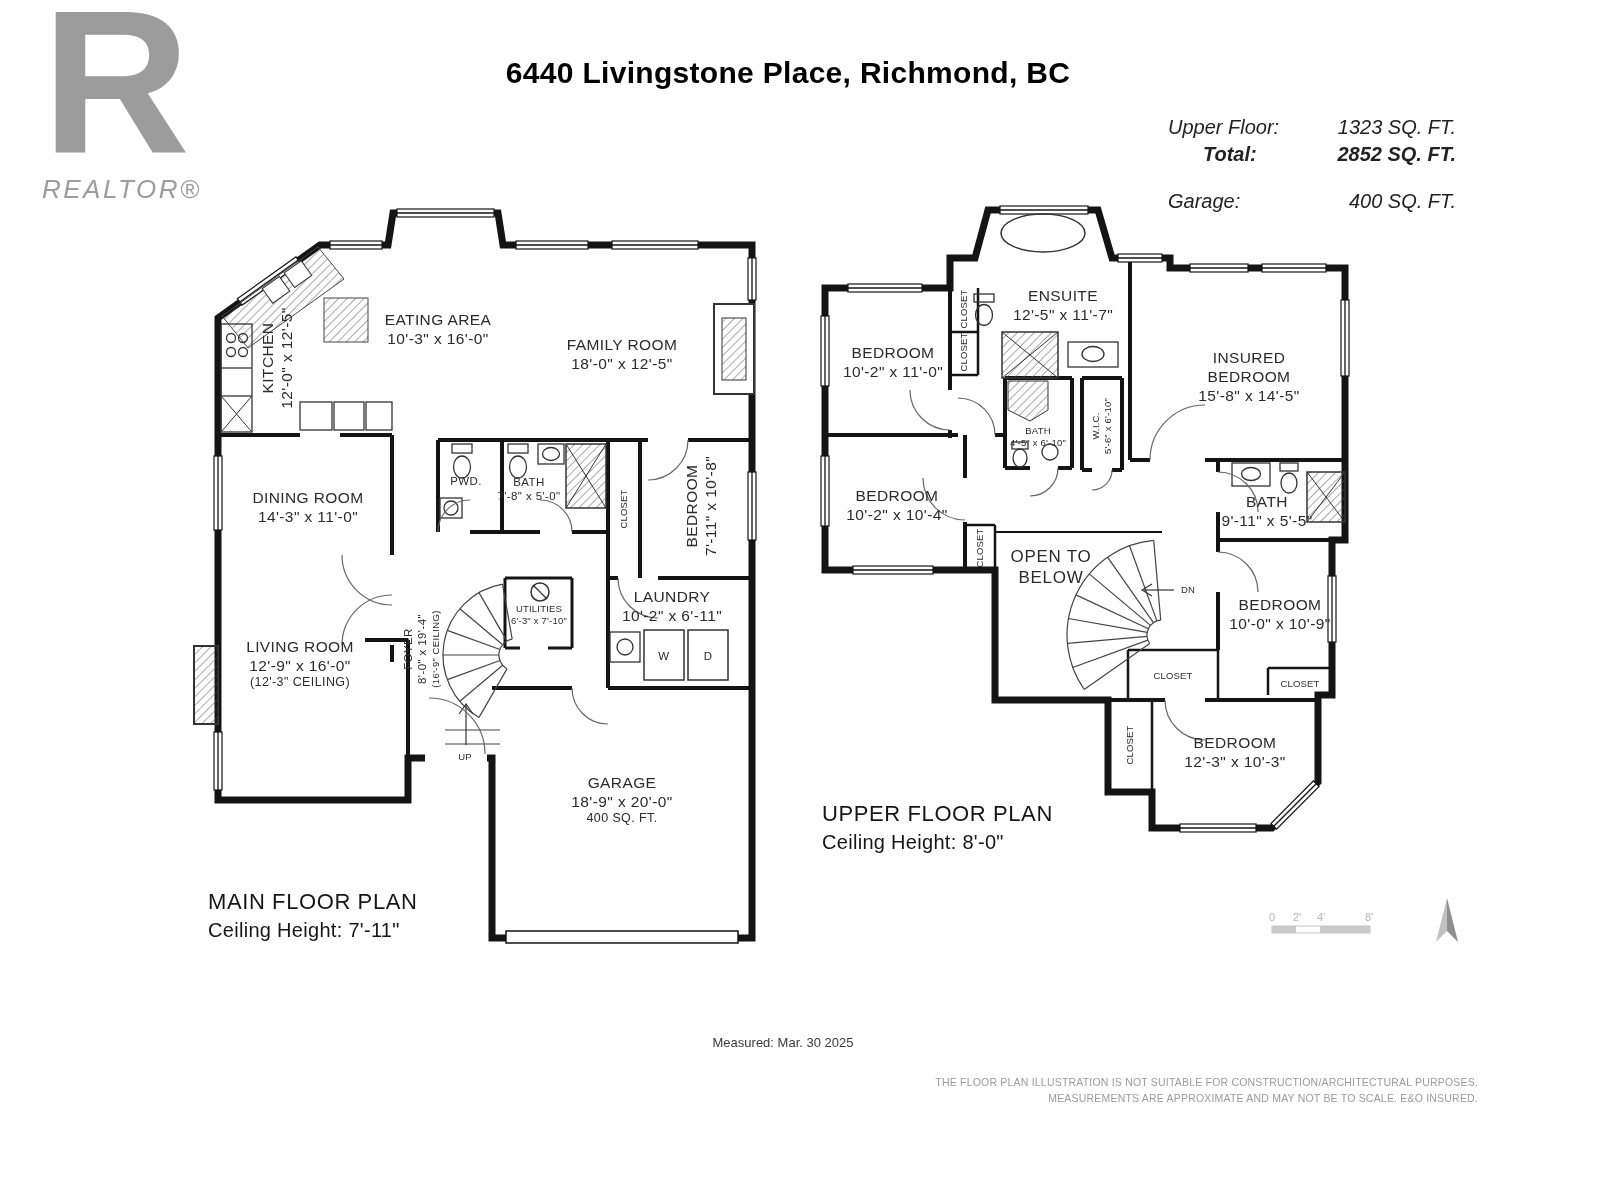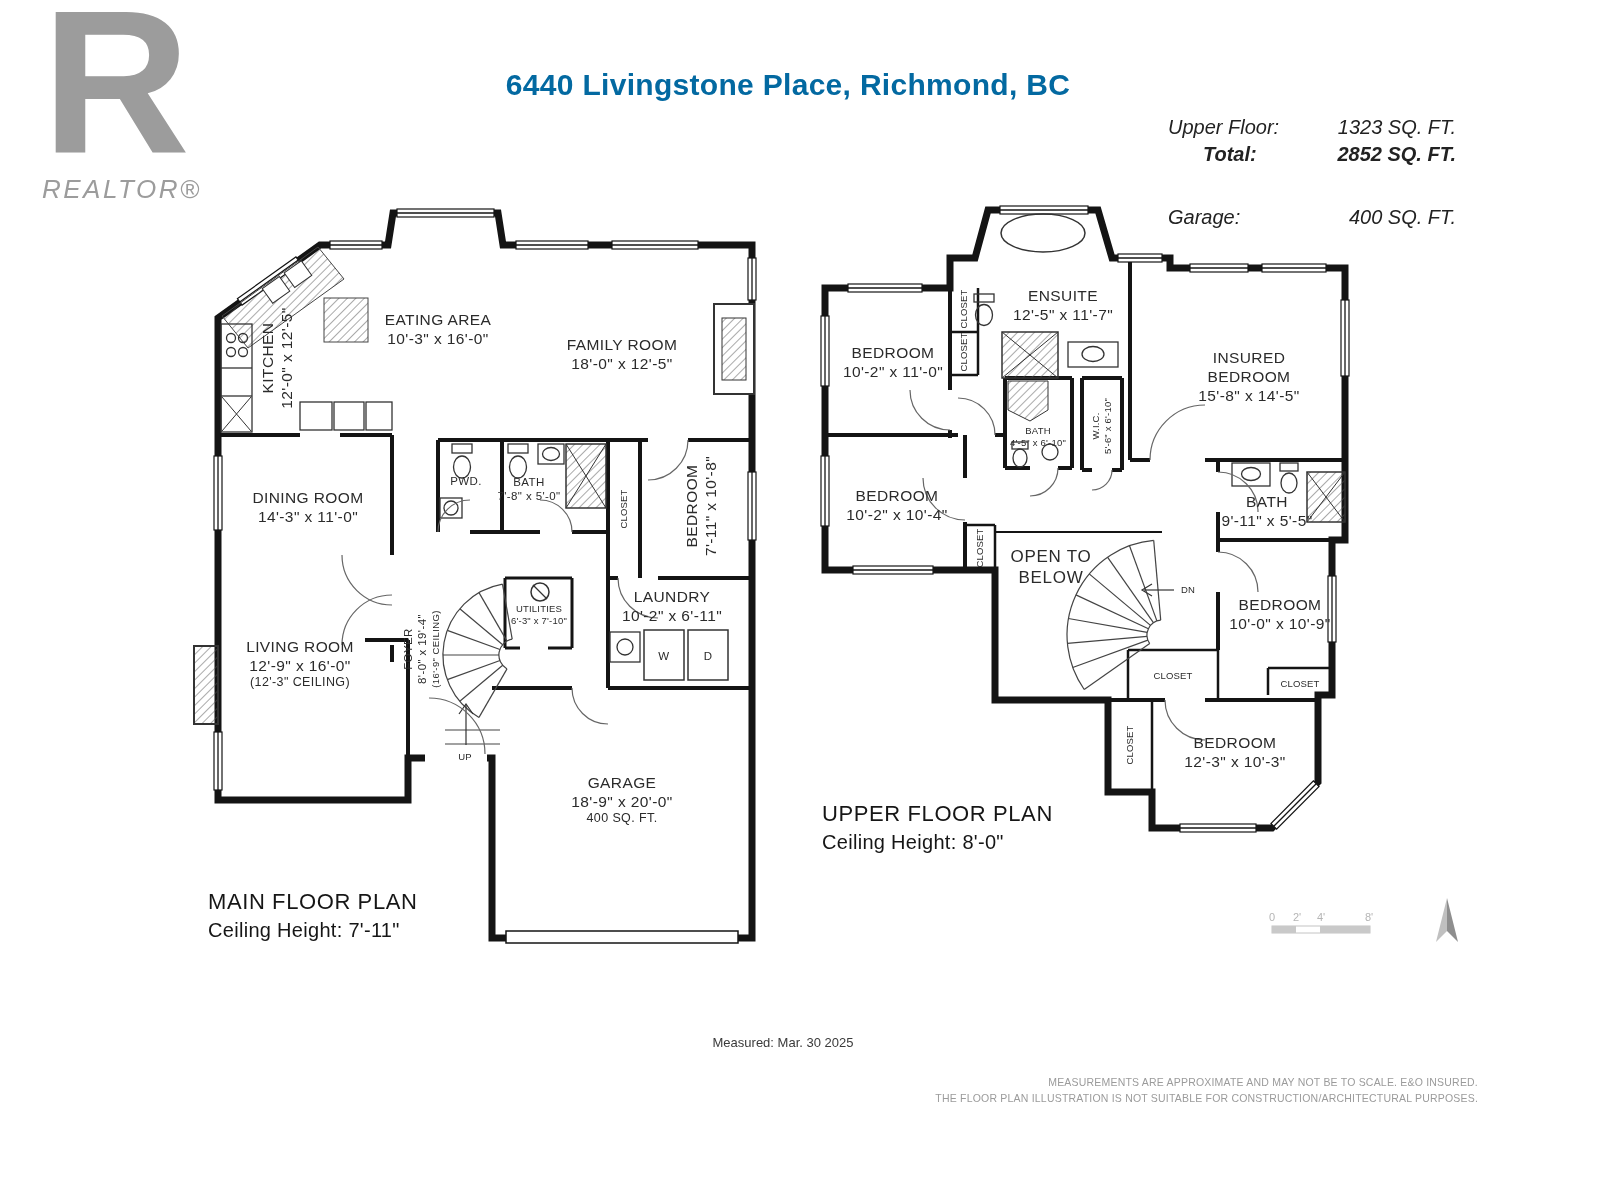--- a/index.html
+++ b/index.html
@@ -3,26 +3,26 @@
 <meta charset="utf-8">
 <style>
   html,body{margin:0;padding:0;background:#fff;}
   .page{position:relative;width:1600px;height:1200px;background:#fff;overflow:hidden;
         font-family:"Liberation Sans",sans-serif;color:#222;}
   svg{position:absolute;left:0;top:0;}
   
   .logo{position:absolute;left:42px;top:2px;color:#9c9c9c;}
   .logo-r{font-size:205px;line-height:158px;font-weight:700;font-family:"Liberation Sans",sans-serif;}
   .logo-word{font-size:26px;letter-spacing:2.5px;margin-top:14px;color:#9c9c9c;font-style:italic;}
-  .title{position:absolute;left:788px;top:68px;transform:translateX(-50%);font-size:30px;
-         font-weight:700;color:#0369a1;letter-spacing:.3px;white-space:nowrap;}
+  .title{position:absolute;left:788px;top:56px;transform:translateX(-50%);font-size:30px;
+         font-weight:700;color:#000000;letter-spacing:.3px;white-space:nowrap;}
   .areas{position:absolute;left:1168px;top:114px;width:288px;font-size:20px;color:#222;font-style:italic;}
   .area-row{display:flex;justify-content:space-between;line-height:27px;}
   .area-row.bold{font-weight:700;margin-left:35px;}
-  .area-row.garage-row{margin-top:36px;}
+  .area-row.garage-row{margin-top:20px;}
   
   .lbl{position:absolute;transform:translate(-50%,-50%);text-align:center;color:#2b2b2b;
        font-size:15.5px;line-height:1.24;letter-spacing:.4px;white-space:nowrap;}
   .lbl.rot{transform:translate(-50%,-50%) rotate(-90deg);}
   .lbl.sm{font-size:11.5px;}
   .lbl.xs{font-size:9.5px;letter-spacing:.2px;}
   .lbl .note{font-size:12.5px;}
   .lbl.sm .note{font-size:9.5px;}
   .lbl.open-lbl{font-size:17px;letter-spacing:.7px;}
   
@@ -452,21 +452,21 @@
   <div class="t1">MAIN FLOOR PLAN</div>
   <div class="t2">Ceiling Height: 7'-11"</div>
 </div>
 <div class="plan-title" style="left:822px;top:800px">
   <div class="t1">UPPER FLOOR PLAN</div>
   <div class="t2">Ceiling Height: 8'-0"</div>
 </div>
 
 <div class="measured">Measured: Mar. 30 2025</div>
 <div class="disclaimer">
+  <div>THE FLOOR PLAN ILLUSTRATION IS NOT SUITABLE FOR CONSTRUCTION/ARCHITECTURAL PURPOSES.</div>
   <div>MEASUREMENTS ARE APPROXIMATE AND MAY NOT BE TO SCALE. E&amp;O INSURED.</div>
-  <div>THE FLOOR PLAN ILLUSTRATION IS NOT SUITABLE FOR CONSTRUCTION/ARCHITECTURAL PURPOSES.</div>
 </div>
 <div class="scale-tick" style="left:1272px;top:917px">0</div>
 <div class="scale-tick" style="left:1297px;top:917px">2'</div>
 <div class="scale-tick" style="left:1321px;top:917px">4'</div>
 <div class="scale-tick" style="left:1369px;top:917px">8'</div>
 
 </div>
 
 </body></html>

